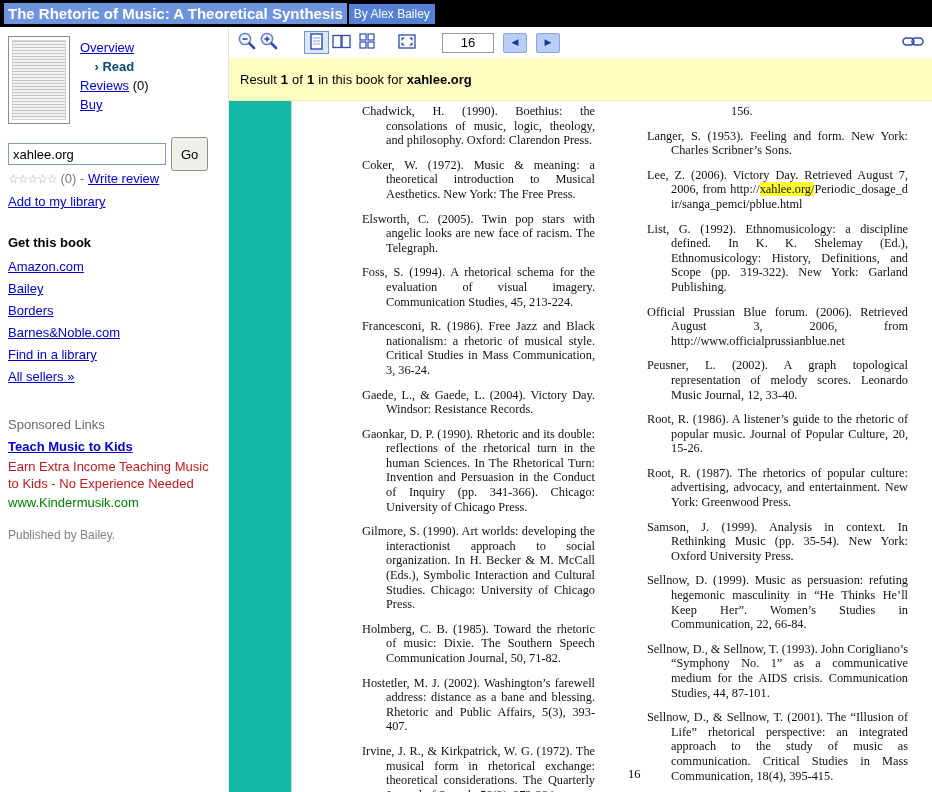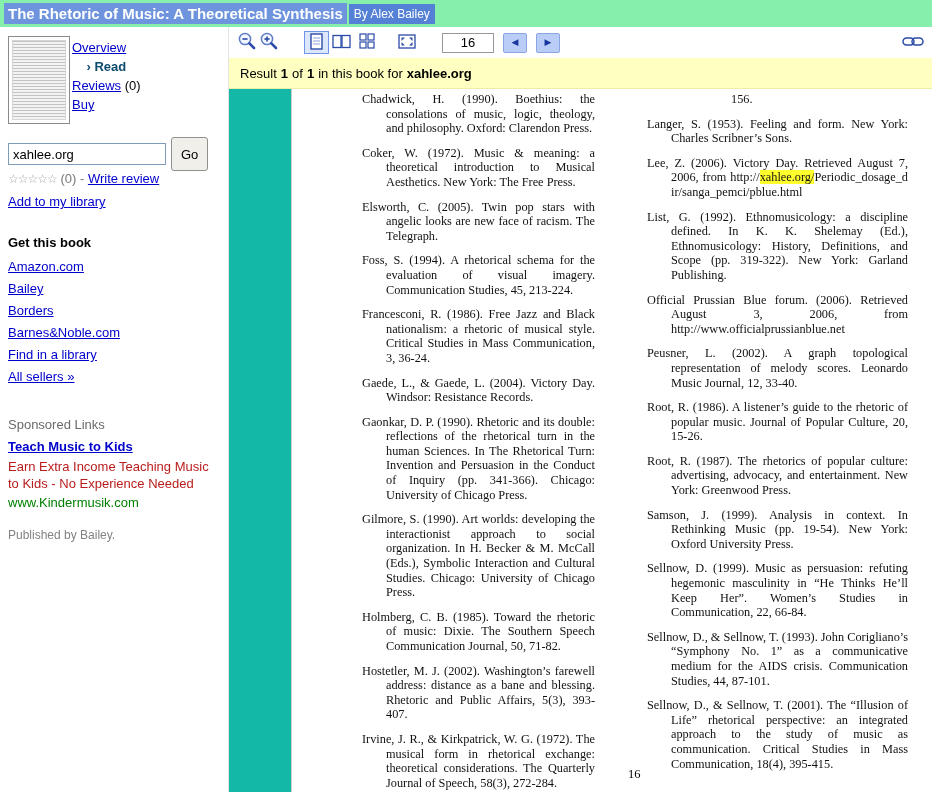--- a/index.html
+++ b/index.html
@@ -1,33 +1,33 @@
 <!DOCTYPE html>
 <html><head>
 <meta charset="utf-8">
 <style>
   * { margin:0; padding:0; box-sizing:border-box; }
   html,body { width:932px; height:792px; overflow:hidden; background:#fff;
               font-family:"Liberation Sans", sans-serif; }
 
   
-  .topbar { height:27px; background:#86efac; display:flex; align-items:center;
+  .topbar { height:27px; background:#000000; display:flex; align-items:center;
             padding-left:4px; white-space:nowrap; }
   .topbar .title { color:#fff; font-size:15px; font-weight:bold;
                    background:#6e94dd; padding:2px 4px; }
   .topbar .byline { color:#fff; font-size:12px; background:#5480d6;
                     padding:3px 5px; margin-left:2px; }
 
   
   .layout { display:flex; height:765px; }
 
   
   .sidebar { width:228px; background:#fff; padding:9px 8px 0 8px; font-size:13px; }
   a.link { color:#0000cc; text-decoration:underline; cursor:pointer; }
-  .side-top { display:flex; gap:2px; }
+  .side-top { display:flex; gap:10px; }
   .thumb { width:62px; height:88px; border:1px solid #8a8a8a; background:#fff;
            padding:3px; flex:0 0 auto; cursor:pointer; }
   .thumb-img { width:100%; height:100%; border:1px solid #d5d5d5;
       background:
         repeating-linear-gradient(to bottom, #c3c3c3 0 1px, #f3f3f3 1px 3px); }
   .book-nav { line-height:19px; padding-top:2px; }
   .read-row { font-weight:bold; color:#0c4a6e;text-align:center; }
   .plain { color:#000; }
   .search-row { margin-top:13px; display:flex; gap:5px; align-items:center; }
   .search-input { width:158px; height:22px; border:1px solid #7f9db9;
@@ -62,21 +62,21 @@
   .view-btn.selected { border:1px solid #7094e8; background:#dde7fb; }
   .fullscreen-btn { margin-left:19px; }
   .page-input { width:52px; height:20px; margin-left:26px; text-align:center;
                 font-size:13px; border:1px solid #989898; font-family:inherit; }
   .nav-btn { width:24px; height:20px; margin-left:9px; background:#b9cdf6;
              border:1px solid #8aa5e2; border-radius:2px; color:#17379e;
              font-size:9px; line-height:1; display:flex; align-items:center;
              justify-content:center; cursor:pointer; }
   .chain-btn { margin-left:auto; }
 
-  .resultbar { height:31px; background:#ffffc2; border-bottom:1px solid #ededa9;
+  .resultbar { height:43px; background:#ffffc2; border-bottom:1px solid #ededa9;
                display:flex; align-items:center; padding-left:11px;
                font-size:13px; color:#000; gap:4px; }
   .resultbar b { font-weight:bold; }
 
   .viewport { flex:1; background:#14b8a6; position:relative; overflow:hidden; }
   .bookpage { position:absolute; left:62px; top:0; bottom:0; right:0;
               background:#fff; border-left:1px solid #cfcfcf; }
   .columns { display:flex; padding:3px 0 0 70px; }
   .col { font-family:"Liberation Serif","DejaVu Serif",serif; font-size:12.3px;
          line-height:14.6px; color:#111; text-align:justify; }
@@ -258,21 +258,21 @@
             </div>
           <div class="col col-right">
               <p class="ref cont">156.</p>
               <p class="ref">Langer, S. (1953). Feeling and form. New York: Charles Scribner’s Sons.</p>
               <p class="ref"><span>Lee, Z. (2006). Victory Day. Retrieved August 7, 2006, from http://</span><span class="hl">xahlee.org/</span><span class="u-break">Periodic_dosage_dir/sanga_pemci/pblue.html</span></p>
               <p class="ref">List, G. (1992). Ethnomusicology: a discipline defined. In K. K. Shelemay (Ed.), Ethnomusicology: History, Definitions, and Scope (pp. 319-322). New York: Garland Publishing.</p>
               <p class="ref">Official Prussian Blue forum. (2006). Retrieved August 3, 2006, from http://www.officialprussianblue.net</p>
               <p class="ref">Peusner, L. (2002). A graph topological representation of melody scores. Leonardo Music Journal, 12, 33-40.</p>
               <p class="ref">Root, R. (1986). A listener’s guide to the rhetoric of popular music. Journal of Popular Culture, 20, 15-26.</p>
               <p class="ref">Root, R. (1987). The rhetorics of popular culture: advertising, advocacy, and entertainment. New York: Greenwood Press.</p>
-              <p class="ref">Samson, J. (1999). Analysis in context. In Rethinking Music (pp. 19-54). New York: Oxford University Press.</p>
+              <p class="ref">Samson, J. (1999). Analysis in context. In Rethinking Music (pp. 35-54). New York: Oxford University Press.</p>
               <p class="ref">Sellnow, D. (1999). Music as persuasion: refuting hegemonic masculinity in “He Thinks He’ll Keep Her”. Women’s Studies in Communication, 22, 66-84.</p>
               <p class="ref">Sellnow, D., &amp; Sellnow, T. (1993). John Corigliano’s “Symphony No. 1” as a communicative medium for the AIDS crisis. Communication Studies, 44, 87-101.</p>
               <p class="ref">Sellnow, D., &amp; Sellnow, T. (2001). The “Illusion of Life” rhetorical perspective: an integrated approach to the study of music as communication. Critical Studies in Mass Communication, 18(4), 395-415.</p>
             </div>
         </div>
         <div class="pagenum">16</div>
       </div>
     </div>
   </main>
 </div>

